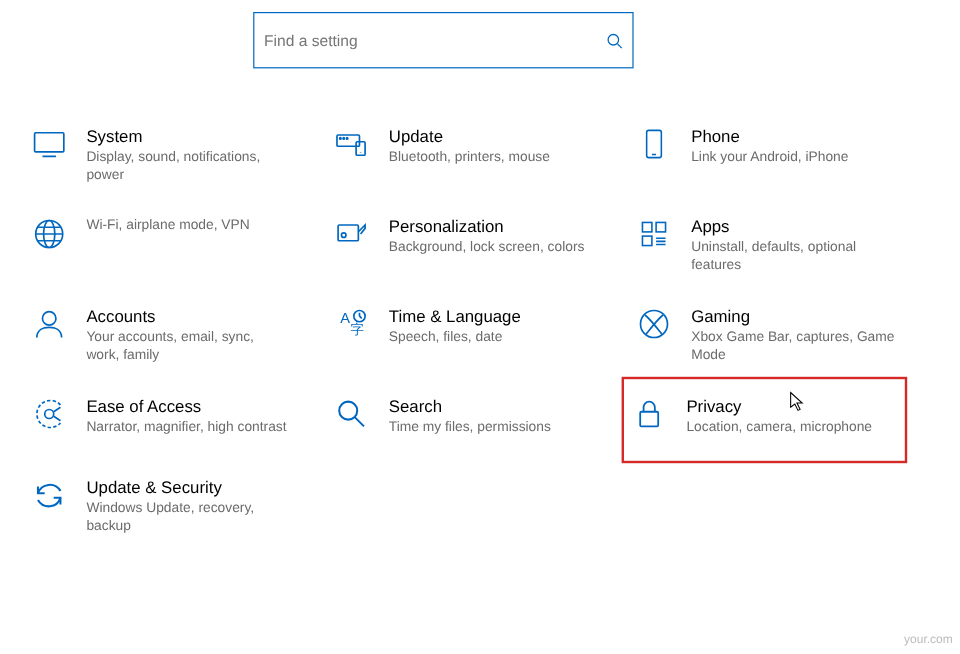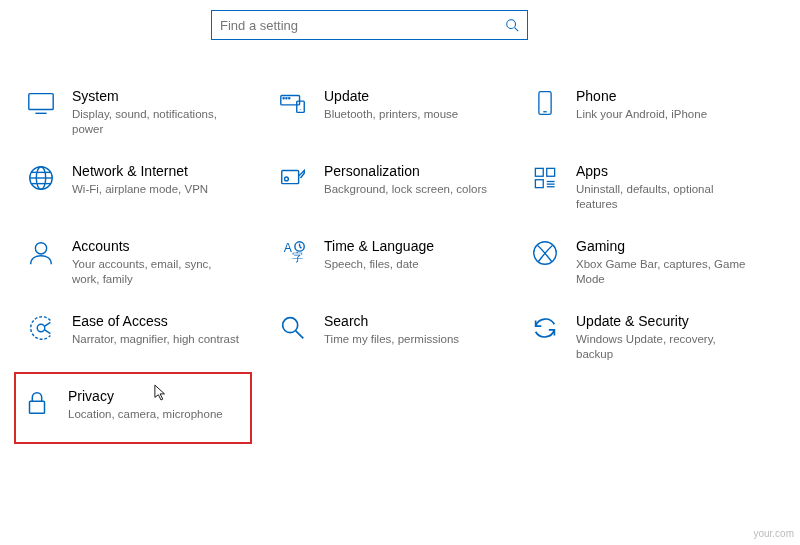--- a/index.html
+++ b/index.html
@@ -7,21 +7,21 @@
       font-family: "Segoe UI", -apple-system, sans-serif;
       background: #fff;
       width: 800px;
       height: 545px;
       overflow: hidden;
       position: relative;
     }
     .search-wrap {
       margin: 10px 0 18px 211px;
       width: 317px;
-      height: 30px;
+      height: 47px;
       border: 1.5px solid #0067c0;
       display: flex;
       align-items: center;
       padding: 0 8px;
     }
     .search-input {
       flex: 1;
       border: none;
       outline: none;
       font-size: 13px;
@@ -149,21 +149,20 @@
     <span class="tile-icon">
       <svg viewBox="0 0 32 32" width="30" height="30" fill="none" stroke="currentColor" stroke-width="1.5">
         <circle cx="16" cy="16" r="12"></circle>
           <ellipse cx="16" cy="16" rx="5" ry="12"></ellipse>
           <line x1="4" y1="16" x2="28" y2="16"></line>
           <line x1="6" y1="10" x2="26" y2="10"></line>
           <line x1="6" y1="22" x2="26" y2="22"></line>
       </svg>
     </span>
     <div class="tile-text">
-      <div class="tile-title">Network &amp; Internet</div>
       <div class="tile-desc">Wi-Fi, airplane mode, VPN</div>
     </div>
   </div>
 
   <div class="tile">
     <span class="tile-icon">
       <svg viewBox="0 0 32 32" width="30" height="30" fill="none" stroke="currentColor" stroke-width="1.5">
         <rect x="4" y="8" width="18" height="14" rx="1"></rect>
           <path d="M22 14 L28 8 L28 11 L24 16"></path>
           <circle cx="9" cy="17" r="2"></circle>
@@ -255,48 +254,48 @@
         <circle cx="13" cy="13" r="8"></circle>
           <line x1="19" y1="19" x2="27" y2="27"></line>
       </svg>
     </span>
     <div class="tile-text">
       <div class="tile-title">Search</div>
       <div class="tile-desc">Time my files, permissions</div>
     </div>
   </div>
 
+  <div class="tile highlight">
+    <span class="tile-icon">
+      <svg viewBox="0 0 32 32" width="30" height="30" fill="none" stroke="currentColor" stroke-width="1.6">
+        <rect x="8" y="14" width="16" height="13" rx="1"></rect>
+          <path d="M11 14 V10 a5 5 0 0 1 10 0 V14"></path>
+      </svg>
+    </span>
+    <div class="tile-text">
+      <div class="tile-title">Privacy</div>
+      <div class="tile-desc">Location, camera, microphone</div>
+    </div>
+    <span class="cursor" style="left:138px;top:10px;">
+      <svg viewBox="0 0 16 20" width="14" height="18">
+        <path d="M1 1 L1 15 L5 12 L8 18 L10 17 L7 11 L12 11 Z" fill="#fff" stroke="#000" stroke-width="1"></path>
+      </svg>
+    </span>
+  </div>
+
   <div class="tile">
     <span class="tile-icon">
       <svg viewBox="0 0 32 32" width="30" height="30" fill="none" stroke="currentColor" stroke-width="1.8">
         <path d="M26 12 A11 11 0 0 0 6 14"></path>
           <polyline points="6,8 6,14 12,14"></polyline>
         <path d="M6 20 A11 11 0 0 0 26 18"></path>
           <polyline points="26,24 26,18 20,18"></polyline>
       </svg>
     </span>
     <div class="tile-text">
       <div class="tile-title">Update &amp; Security</div>
       <div class="tile-desc">Windows Update, recovery, backup</div>
     </div>
   </div>
 
-  <div class="tile highlight">
-    <span class="tile-icon">
-      <svg viewBox="0 0 32 32" width="30" height="30" fill="none" stroke="currentColor" stroke-width="1.6">
-        <rect x="8" y="14" width="16" height="13" rx="1"></rect>
-          <path d="M11 14 V10 a5 5 0 0 1 10 0 V14"></path>
-      </svg>
-    </span>
-    <div class="tile-text">
-      <div class="tile-title">Privacy</div>
-      <div class="tile-desc">Location, camera, microphone</div>
-    </div>
-    <span class="cursor" style="left:138px;top:10px;">
-      <svg viewBox="0 0 16 20" width="14" height="18">
-        <path d="M1 1 L1 15 L5 12 L8 18 L10 17 L7 11 L12 11 Z" fill="#fff" stroke="#000" stroke-width="1"></path>
-      </svg>
-    </span>
-  </div>
-
 </div>
 
 <div class="attribution">your.com</div>
 
 </body></html>

